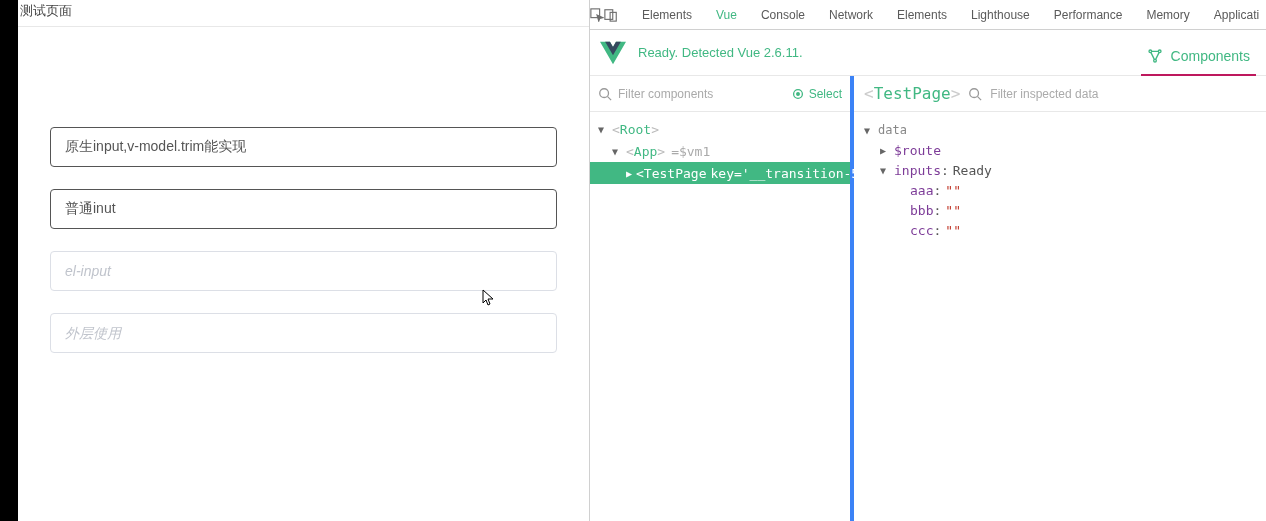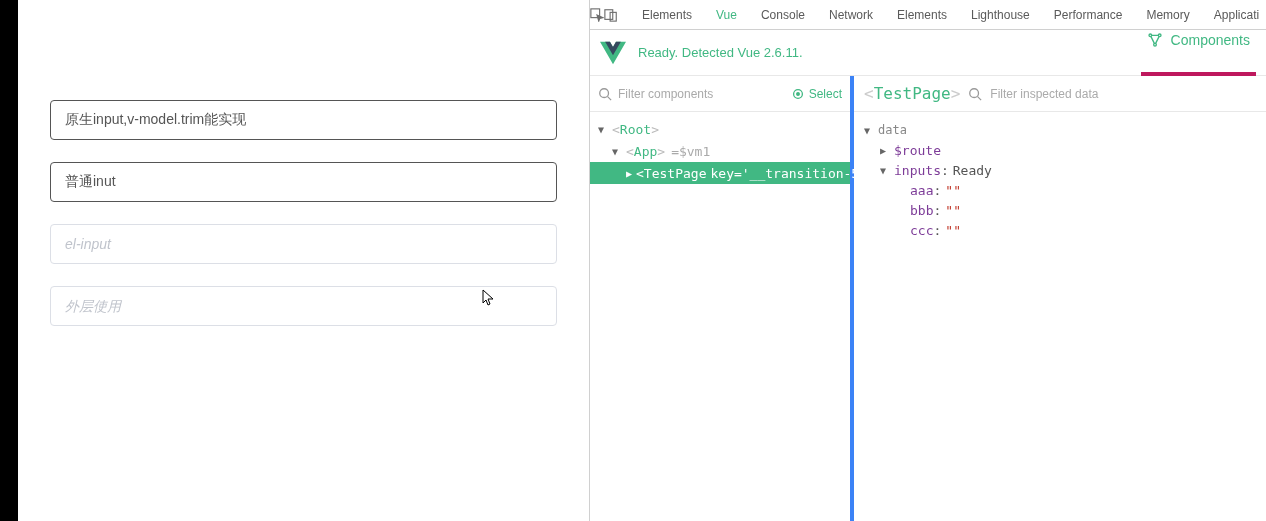--- a/index.html
+++ b/index.html
@@ -84,26 +84,26 @@
       display: flex;
       align-items: center;
       padding: 0 10px;
       border-bottom: 1px solid #e8e8e8;
       gap: 12px;
     }
     .vue-logo { width: 26px; height: 26px; }
     .vue-status-text { color: #41b883; font-size: 13px; flex: 1; }
     .components-tab {
       display: flex;
-      align-items: flex-start;
+      align-items: flex-end;
       gap: 8px;
       color: #41b883;
       font-size: 14px;
       padding: 0 6px 10px 6px;
-      border-bottom: 4px solid #be185d;
+      border-bottom: 2px solid #be185d;
       height: 44px;
       margin-top: 2px;
     }
     .components-tab svg { width: 16px; height: 16px; }
 
     .vue-body { flex: 1; display: flex; min-height: 0; }
     .tree-pane {
       width: 264px;
       border-right: 4px solid #3b82f6;
       display: flex;
@@ -190,20 +190,21 @@
     .section-head { color: #888; font-size: 12px; }
     .di1 { padding-left: 16px; }
     .di2 { padding-left: 32px; }
   </style>
 </head>
 <body>
 
 <div class="black-strip"></div>
 
 <div class="page-pane">
+  <div class="page-title">测试页面</div>
   <div class="form-area">
     <input class="finput" value="原生input,v-model.trim能实现" style="">
     <input class="finput" value="普通inut" style="">
     <input class="finput light" placeholder="el-input" style="">
     <input class="finput light" placeholder="外层使用" style="">
   </div>
   <div class="cursor-arrow">
     <svg width="14" height="18" viewBox="0 0 14 18">
         <path d="M1 1 L1 14 L4 11 L6 16 L8 15 L6 10 L11 10 Z" fill="#fff" stroke="#000" stroke-width="1"></path>
       </svg>

